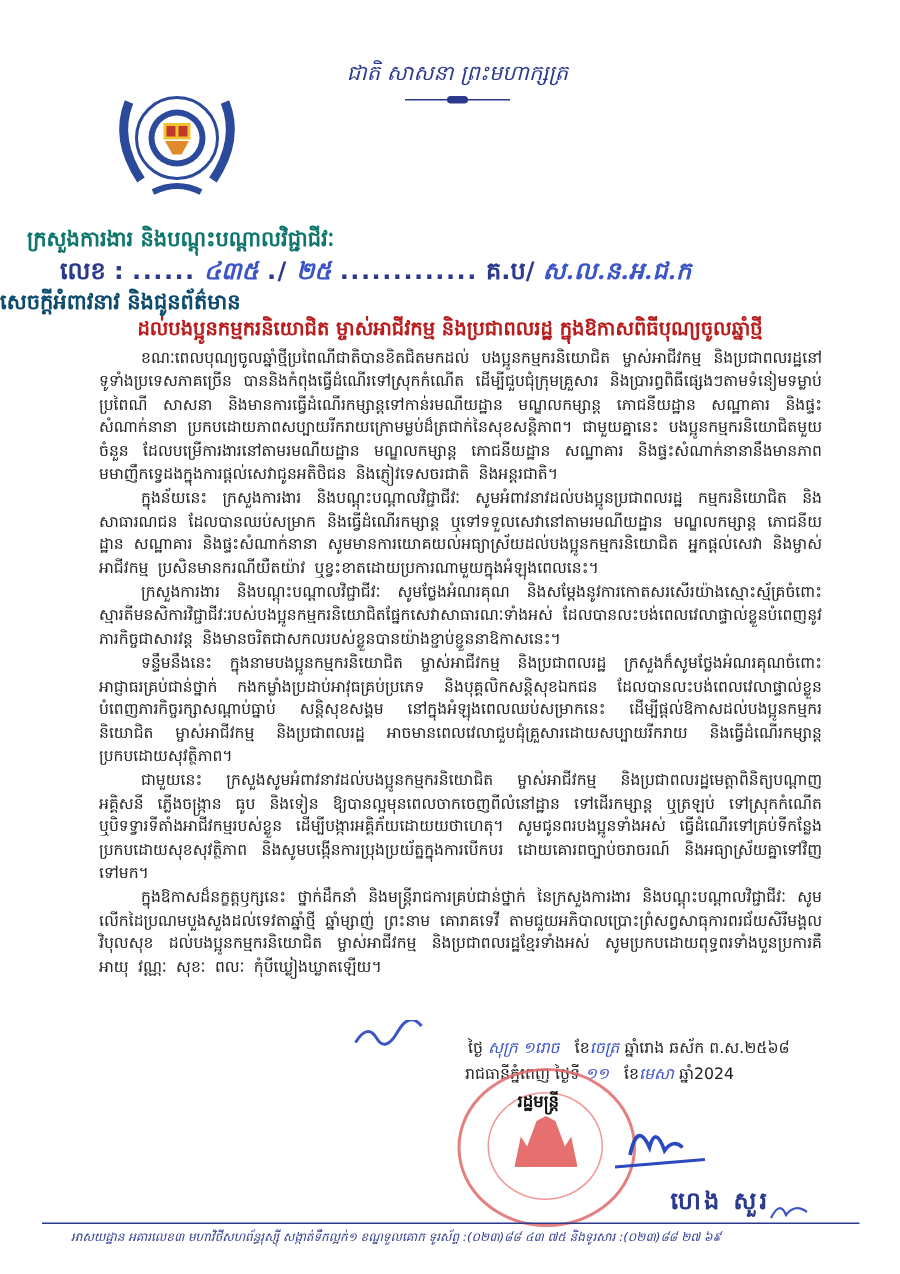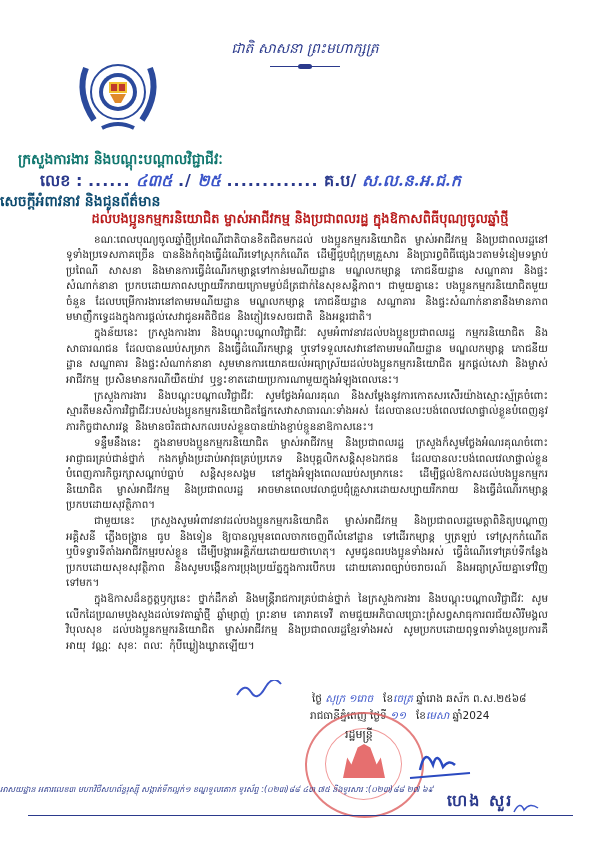--- a/index.html
+++ b/index.html
@@ -23,32 +23,32 @@
 
   .title1 { left: 0; width: 600px; top: 192px; font-size: 14px; font-weight: bold; color: #0c4a6e; }
   .title2 { left: 0; width: 600px; top: 210px; text-align: center; font-size: 13px; font-weight: bold; color: #b91c1c; }
 
   .body { left: 66px; top: 233px; width: 482px; font-size: 10.4px; line-height: 15.4px; color: #222; font-family: Liberation Mono, monospace; }
   .body p { margin: 0 0 1px 0; text-indent: 28px; text-align: justify; }
 
   .date1 { left: 280px; top: 692px; font-size: 10.5px; color: #222; white-space: nowrap; margin-left: 32px; }
   .date2 { left: 310px; top: 709px; font-size: 10.5px; color: #222; white-space: nowrap; }
   .hw { color: #3b55c9; font-style: italic; font-family: "DejaVu Serif", serif; }
-  .position { left: 345px; top: 727px; font-size: 11px; font-weight: normal; color: #111; }
+  .position { left: 345px; top: 727px; font-size: 11px; font-weight: bold; color: #111; }
   .signer { left: 423px; top: 790px; font-size: 16px; font-weight: bold; color: #2b3a8c; letter-spacing: 2px; margin-left: 24px; }
 
   .seal { left: 305px; top: 712px; width: 115px; height: 102px; border: 2px solid #e06a6a; border-radius: 50%; opacity: 0.85; }
   .seal .inner { position: absolute; left: 18px; top: 14px; width: 75px; height: 70px; border: 1px solid #e88; border-radius: 50%; }
   .seal .temple { position: absolute; left: 36px; top: 30px; width: 42px; height: 34px; background: #e25757; clip-path: polygon(0 100%, 10% 40%, 20% 60%, 35% 10%, 50% 0, 65% 10%, 80% 60%, 90% 40%, 100% 100%); }
 
   .signature { left: 405px; top: 745px; width: 70px; height: 35px; }
   .sig-inline { left: 235px; top: 680px; width: 50px; height: 20px; }
 
   .footer-rule { left: 28px; top: 815px; width: 545px; height: 1px; background: #2b3a8c; }
-  .footer { left: 0; width: 528px; top: 784px; text-align: left; font-size: 8px; font-style: italic; color: #2b3a8c; }
+  .footer { left: 0; width: 528px; top: 819px; text-align: center; font-size: 8px; font-style: italic; color: #2b3a8c; }
   .initials { left: 512px; top: 798px; font-size: 11px; color: #3b55c9; font-style: italic; }
 </style>
 </head>
 <body>
 
 <div class="abs kingdom">
   <div class="k2">ជាតិ សាសនា ព្រះមហាក្សត្រ</div>
   <div class="orn"></div>
 </div>
 

